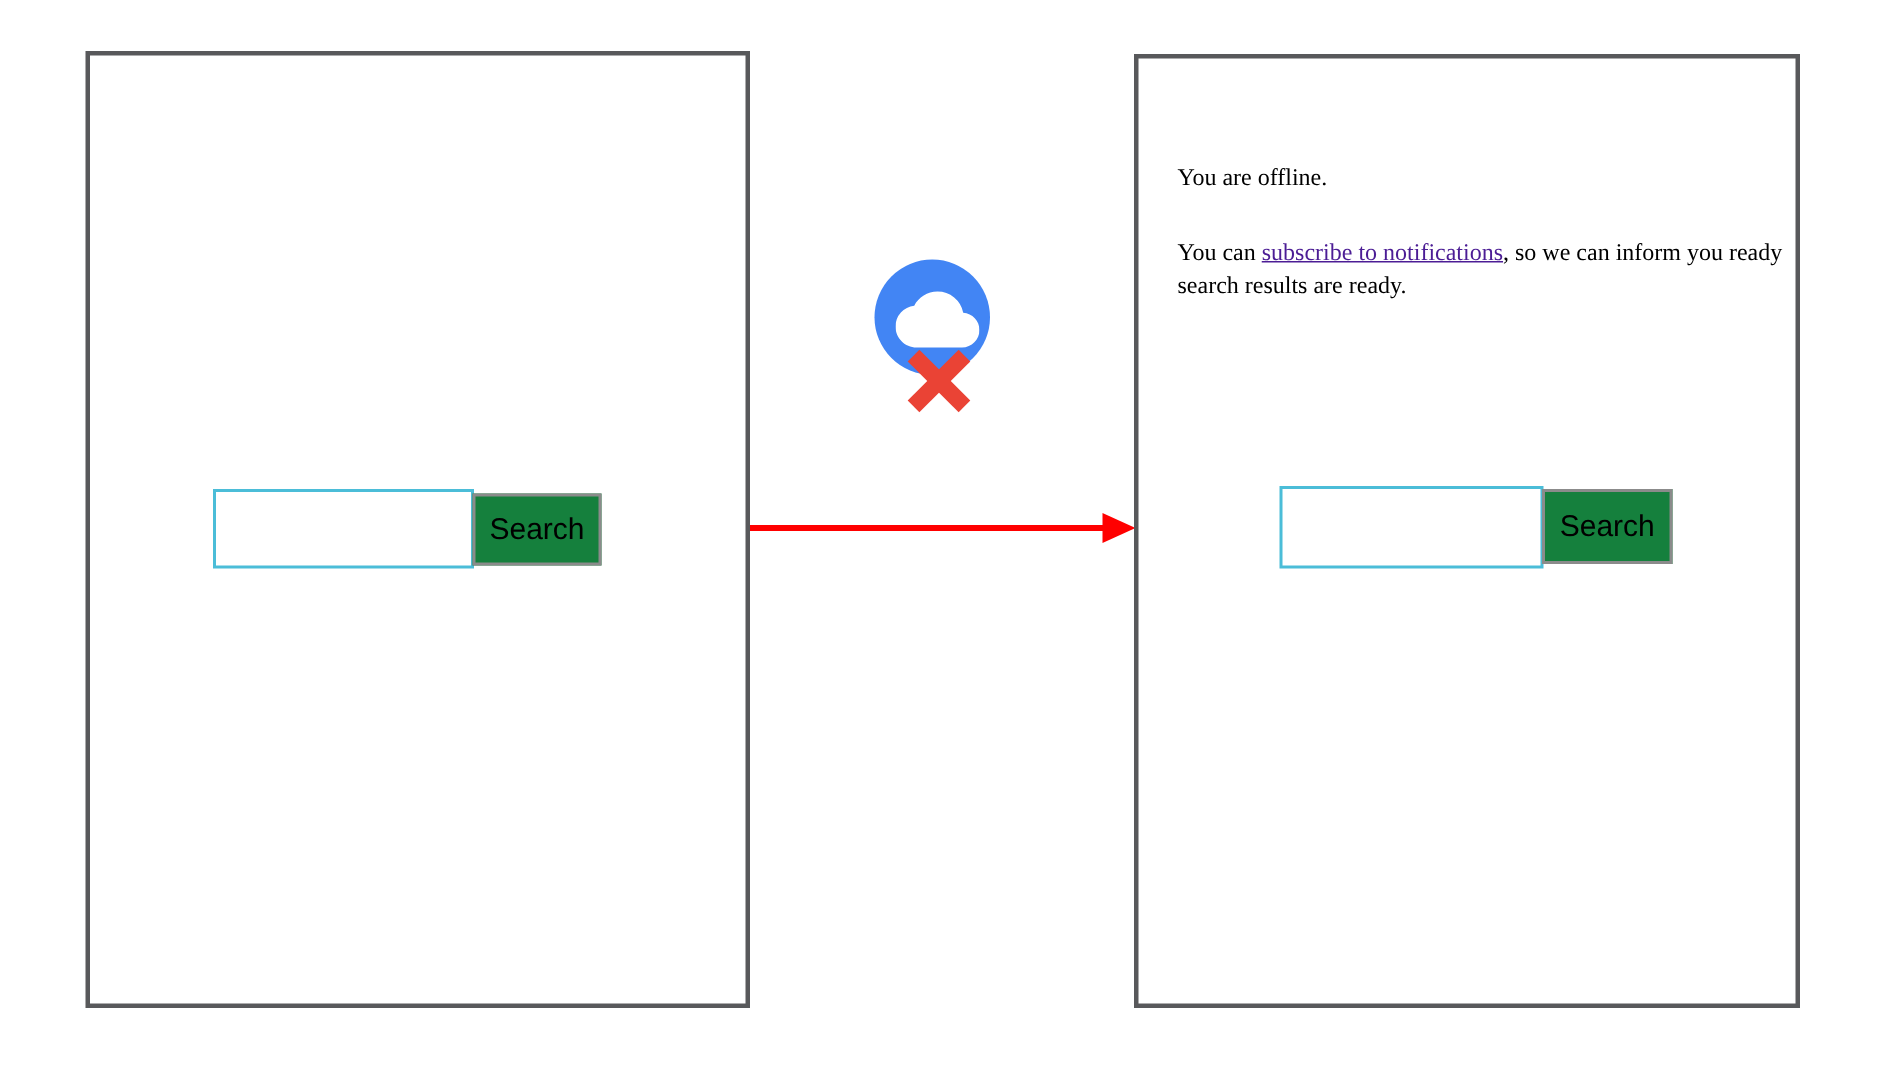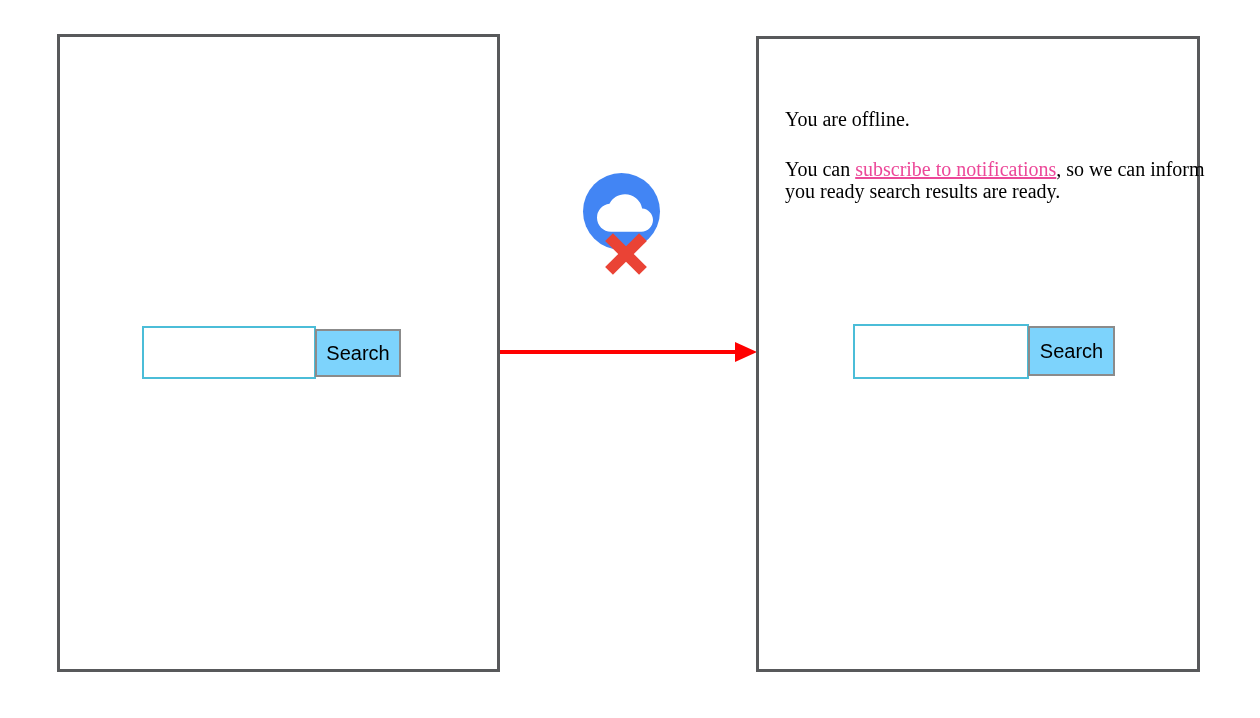--- a/index.html
+++ b/index.html
@@ -21,21 +21,21 @@
     font-family: "Liberation Sans", sans-serif;
     font-size: 20px;
     padding: 0 6px;
     outline: none;
   }
   .search-input.left  { left: 142px; top: 326px; width: 174px; height: 53px; }
   .search-input.right { left: 853px; top: 324px; width: 176px; height: 55px; }
 
   .search-button {
     position: absolute;
-    background: #7dd3fc;
+    background: #15803d;
     border: 2px solid #8b8b8b;
     font-family: "Liberation Sans", sans-serif;
     font-size: 20px;
     color: #000000;
     cursor: pointer;
   }
   .search-button.left  { left: 315px;  top: 329px; width: 86px; height: 48px; }
   .search-button.right { left: 1028px; top: 326px; width: 87px; height: 50px; }
 
   .flow-arrow { position: absolute; left: 500px; top: 341px; width: 257px; height: 22px; }
@@ -54,24 +54,24 @@
   }
   .x-mark .bar {
     position: absolute; left: 50%; top: 50%;
     width: 48px; height: 11px; background: #ea4335;
   }
   .x-mark .bar.a { transform: translate(-50%, -50%) rotate(45deg); }
   .x-mark .bar.b { transform: translate(-50%, -50%) rotate(-45deg); }
 
   .offline-message {
     position: absolute; left: 785px; top: 108px; width: 420px;
-    font-size: 20px; line-height: 22px; color: #000000;
+    font-size: 16px; line-height: 22px; color: #000000;
   }
   .offline-message p.second { margin-top: 28px; }
-  .offline-message a { color: #ec4899; cursor: pointer; }
+  .offline-message a { color: #4c1d95; cursor: pointer; }
 </style>
 </head>
 <body>
 
 <div class="screen-frame frame-left"></div>
 <input class="search-input left" type="text" value="" style="">
 <button class="search-button left">Search</button>
 
 <div class="offline-icon">
   <div class="circle">

